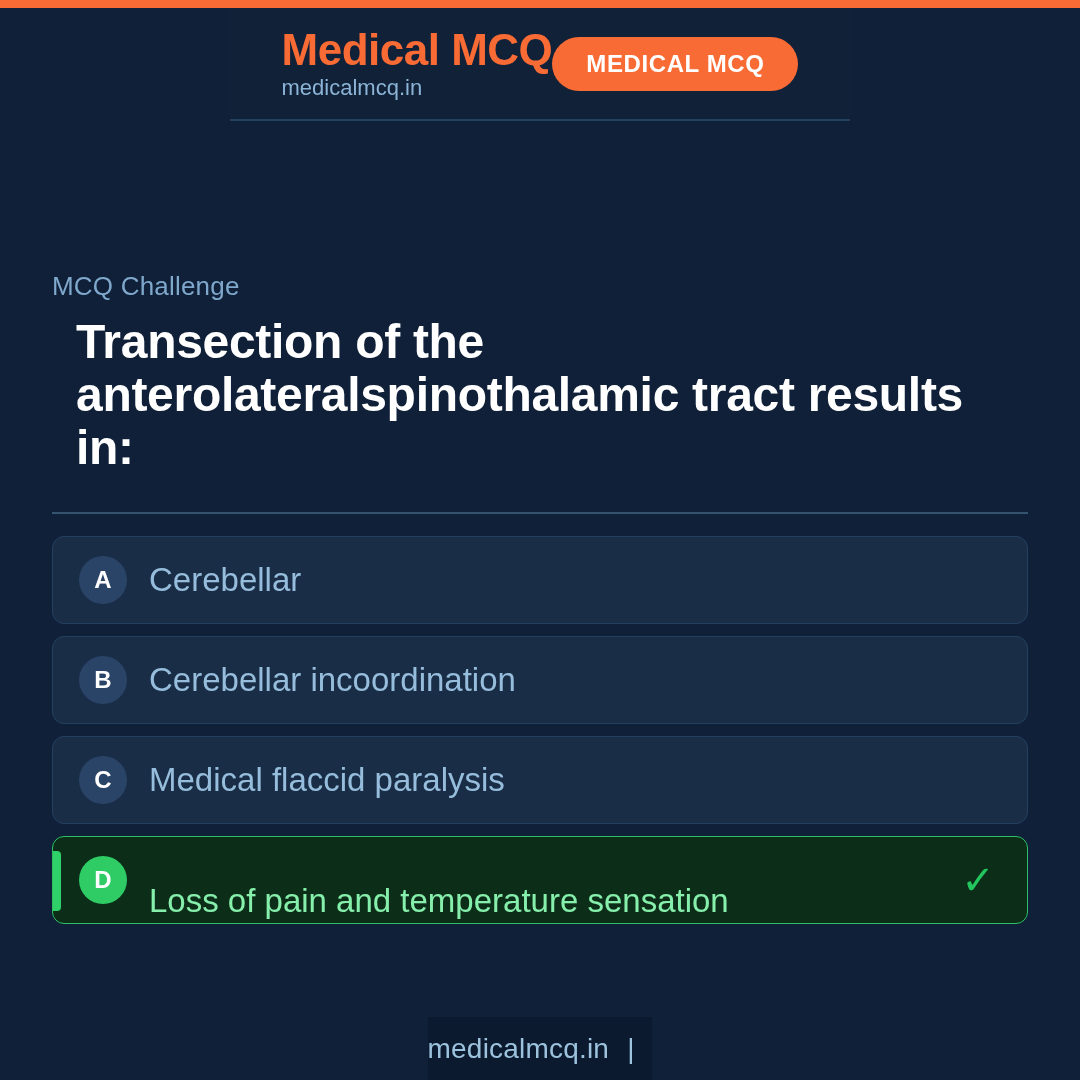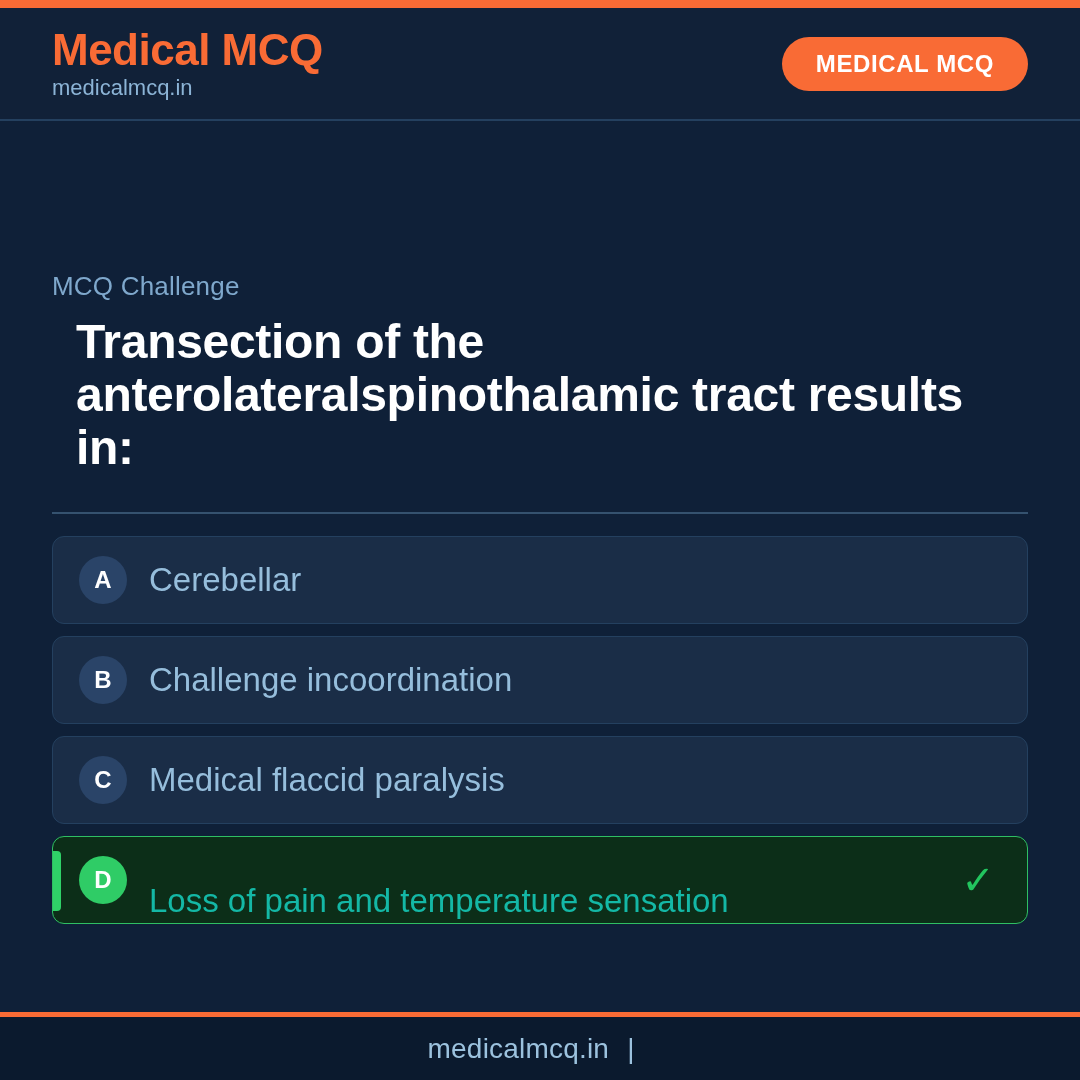--- a/index.html
+++ b/index.html
@@ -6,21 +6,21 @@
   html, body {
     width:1080px; height:1080px;
     background:#0F2038;
     font-family:"Liberation Sans", sans-serif;
     overflow:hidden;
   }
   #page {
     position:relative;
     width:1080px; height:1080px;
     background:#0F2038;
-    display:flex; flex-direction:column;
+    display:flex; flex-direction:column;align-items:center;
   }
 
   
   .top-accent {
     height:8px; width:100%;
     background:#F96B35;
     flex:0 0 auto;
   }
 
   
@@ -120,21 +120,21 @@
     background:#0C2E18;
     border:1px solid #2FBF63;
   }
   .option.correct .accent-bar {
     position:absolute; left:0; top:14px;
     width:8px; height:60px;
     background:#2FD268;
     border-radius:0 4px 4px 0;
   }
   .option.correct .opt-badge { background:#2FCC66; color:#FFFFFF; }
-  .option.correct .opt-text { color:#14b8a6;margin-top:42px; }
+  .option.correct .opt-text { color:#86efac;margin-top:42px; }
   .option.correct .opt-check { visibility:visible; }
 
   
   .footer-accent { height:5px; background:#F96B35; flex:0 0 auto; }
   .footer {
     height:63px; flex:0 0 auto;
     background:#0B1A2E;
     display:flex; align-items:center; justify-content:center;
     gap:0px;
   }
@@ -171,21 +171,21 @@
     <div class="divider"></div>
 
     <div class="options" id="options-list">
         <div class="option">
           <div class="opt-badge">A</div>
           <div class="opt-text">Cerebellar</div>
           <div class="opt-check"></div>
         </div>
         <div class="option">
           <div class="opt-badge">B</div>
-          <div class="opt-text">Challenge incoordination</div>
+          <div class="opt-text">Cerebellar incoordination</div>
           <div class="opt-check"></div>
         </div>
         <div class="option">
           <div class="opt-badge">C</div>
           <div class="opt-text">Medical flaccid paralysis</div>
           <div class="opt-check"></div>
         </div>
         <div class="option correct">
           <div class="accent-bar"></div>
           <div class="opt-badge">D</div>

